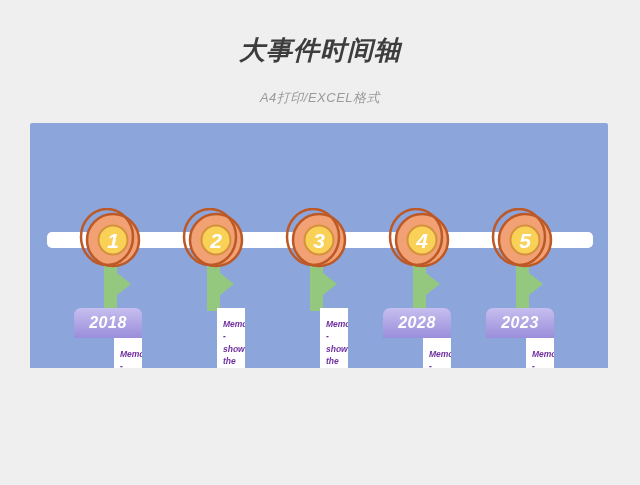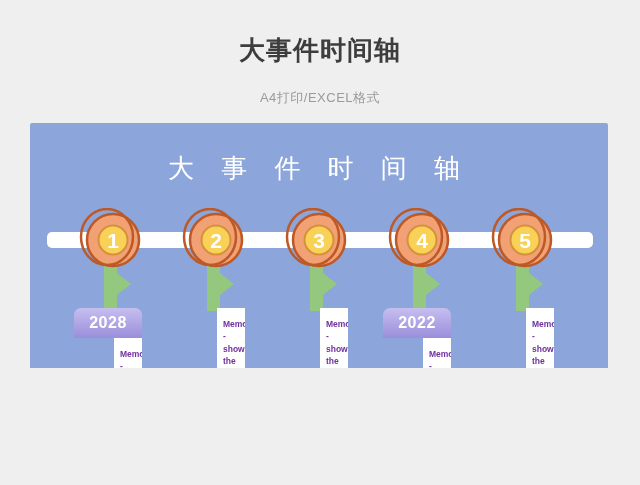--- a/index.html
+++ b/index.html
@@ -2,21 +2,21 @@
 <html style="--panel_bg: #8ca5da; --bar: #ffffff; --marker_fill: #f1a173; --marker_ring: #bd5927; --marker_inner: #f9d157; --marker_inner_border: #d6913c; --stem_green: #93c87e; --year_gradient_top: #c6beef; --year_gradient_bottom: #9a8edb; --desc_text: #7030a0;"><head>
 <meta charset="utf-8">
 <style>
   html,body { margin:0; padding:0; }
   body {
     font-family: "Liberation Sans", "DejaVu Sans", sans-serif;
     background:#efefef;
   }
   .stage {
     position:relative; width:640px; height:368px;
-    background:#efefef; overflow:hidden;
+    background:#efefef; overflow:hidden;font-style:italic;
   }
 
   
   .page-header { position:absolute; top:0; left:0; width:640px; height:123px; text-align:center; }
   .page-title {
     margin:0; padding-top:33px;
     font-size:26px; font-weight:bold; color:#3d3d3d; letter-spacing:1px;
   }
   .page-subtitle {
     margin:12px; margin-top:21px;
@@ -75,124 +75,124 @@
 <body>
 
 <div class="stage">
 
   <div class="page-header">
     <h1 class="page-title">大事件时间轴</h1>
     <p class="page-subtitle">A4打印/EXCEL格式</p>
   </div>
 
   <div class="panel">
-    <div class="panel-title">大 事 件 时 间 轴</div>
     <div class="timeline-bar"></div>
     <div class="columns">
         <div class="timeline-col" style="left: 28px;">
 
     <svg class="flag-stem" width="28" height="50" viewBox="0 0 28 50">
       <rect class="stem-rect" x="0" y="0" width="13" height="50"></rect>
       <polygon class="flag-tri" points="13,12 27,23 13,34"></polygon>
     </svg>
 
     <svg class="marker-svg" width="64" height="64" viewBox="0 0 64 64">
       <circle class="marker-main" cx="35" cy="32" r="26"></circle>
       <ellipse class="marker-ring" cx="29" cy="29" rx="26" ry="28"></ellipse>
       <circle class="marker-inner" cx="35" cy="32" r="14.5"></circle>
       <text class="marker-num" x="35" y="39.5">1</text>
     </svg>
 
     <div class="year-card">
+      <div class="year-head">2018</div>
+      <div class="year-body">
+        <div class="year-desc">Memorabilia - show the historical events in the way of timeline, restore the development process of</div>
+      </div>
+    </div>
+
+  </div>
+        <div class="timeline-col" style="left: 131px;">
+
+    <svg class="flag-stem" width="28" height="50" viewBox="0 0 28 50">
+      <rect class="stem-rect" x="0" y="0" width="13" height="50"></rect>
+      <polygon class="flag-tri" points="13,12 27,23 13,34"></polygon>
+    </svg>
+
+    <svg class="marker-svg" width="64" height="64" viewBox="0 0 64 64">
+      <circle class="marker-main" cx="35" cy="32" r="26"></circle>
+      <ellipse class="marker-ring" cx="29" cy="29" rx="26" ry="28"></ellipse>
+      <circle class="marker-inner" cx="35" cy="32" r="14.5"></circle>
+      <text class="marker-num" x="35" y="39.5">2</text>
+    </svg>
+
+    <div class="year-card">
+      <div class="year-body">
+        <div class="year-desc">Memorabilia - show the historical events in the way of timeline, restore the development process of</div>
+      </div>
+    </div>
+
+  </div>
+        <div class="timeline-col" style="left: 234px;">
+
+    <svg class="flag-stem" width="28" height="50" viewBox="0 0 28 50">
+      <rect class="stem-rect" x="0" y="0" width="13" height="50"></rect>
+      <polygon class="flag-tri" points="13,12 27,23 13,34"></polygon>
+    </svg>
+
+    <svg class="marker-svg" width="64" height="64" viewBox="0 0 64 64">
+      <circle class="marker-main" cx="35" cy="32" r="26"></circle>
+      <ellipse class="marker-ring" cx="29" cy="29" rx="26" ry="28"></ellipse>
+      <circle class="marker-inner" cx="35" cy="32" r="14.5"></circle>
+      <text class="marker-num" x="35" y="39.5">3</text>
+    </svg>
+
+    <div class="year-card">
+      <div class="year-body">
+        <div class="year-desc">Memorabilia - show the historical events in the way of timeline, restore the development process of</div>
+      </div>
+    </div>
+
+  </div>
+        <div class="timeline-col" style="left: 337px;">
+
+    <svg class="flag-stem" width="28" height="50" viewBox="0 0 28 50">
+      <rect class="stem-rect" x="0" y="0" width="13" height="50"></rect>
+      <polygon class="flag-tri" points="13,12 27,23 13,34"></polygon>
+    </svg>
+
+    <svg class="marker-svg" width="64" height="64" viewBox="0 0 64 64">
+      <circle class="marker-main" cx="35" cy="32" r="26"></circle>
+      <ellipse class="marker-ring" cx="29" cy="29" rx="26" ry="28"></ellipse>
+      <circle class="marker-inner" cx="35" cy="32" r="14.5"></circle>
+      <text class="marker-num" x="35" y="39.5">4</text>
+    </svg>
+
+    <div class="year-card">
       <div class="year-head">2028</div>
       <div class="year-body">
         <div class="year-desc">Memorabilia - show the historical events in the way of timeline, restore the development process of</div>
       </div>
     </div>
 
   </div>
-        <div class="timeline-col" style="left: 131px;">
-
-    <svg class="flag-stem" width="28" height="50" viewBox="0 0 28 50">
-      <rect class="stem-rect" x="0" y="0" width="13" height="50"></rect>
-      <polygon class="flag-tri" points="13,12 27,23 13,34"></polygon>
-    </svg>
-
-    <svg class="marker-svg" width="64" height="64" viewBox="0 0 64 64">
-      <circle class="marker-main" cx="35" cy="32" r="26"></circle>
-      <ellipse class="marker-ring" cx="29" cy="29" rx="26" ry="28"></ellipse>
-      <circle class="marker-inner" cx="35" cy="32" r="14.5"></circle>
-      <text class="marker-num" x="35" y="39.5">2</text>
-    </svg>
-
-    <div class="year-card">
-      <div class="year-body">
-        <div class="year-desc">Memorabilia - show the historical events in the way of timeline, restore the development process of</div>
-      </div>
-    </div>
-
-  </div>
-        <div class="timeline-col" style="left: 234px;">
-
-    <svg class="flag-stem" width="28" height="50" viewBox="0 0 28 50">
-      <rect class="stem-rect" x="0" y="0" width="13" height="50"></rect>
-      <polygon class="flag-tri" points="13,12 27,23 13,34"></polygon>
-    </svg>
-
-    <svg class="marker-svg" width="64" height="64" viewBox="0 0 64 64">
-      <circle class="marker-main" cx="35" cy="32" r="26"></circle>
-      <ellipse class="marker-ring" cx="29" cy="29" rx="26" ry="28"></ellipse>
-      <circle class="marker-inner" cx="35" cy="32" r="14.5"></circle>
-      <text class="marker-num" x="35" y="39.5">3</text>
-    </svg>
-
-    <div class="year-card">
-      <div class="year-body">
-        <div class="year-desc">Memorabilia - show the historical events in the way of timeline, restore the development process of</div>
-      </div>
-    </div>
-
-  </div>
-        <div class="timeline-col" style="left: 337px;">
-
-    <svg class="flag-stem" width="28" height="50" viewBox="0 0 28 50">
-      <rect class="stem-rect" x="0" y="0" width="13" height="50"></rect>
-      <polygon class="flag-tri" points="13,12 27,23 13,34"></polygon>
-    </svg>
-
-    <svg class="marker-svg" width="64" height="64" viewBox="0 0 64 64">
-      <circle class="marker-main" cx="35" cy="32" r="26"></circle>
-      <ellipse class="marker-ring" cx="29" cy="29" rx="26" ry="28"></ellipse>
-      <circle class="marker-inner" cx="35" cy="32" r="14.5"></circle>
-      <text class="marker-num" x="35" y="39.5">4</text>
-    </svg>
-
-    <div class="year-card">
-      <div class="year-head">2022</div>
-      <div class="year-body">
-        <div class="year-desc">Memorabilia - show the historical events in the way of timeline, restore the development process of</div>
-      </div>
-    </div>
-
-  </div>
         <div class="timeline-col" style="left: 440px;">
 
     <svg class="flag-stem" width="28" height="50" viewBox="0 0 28 50">
       <rect class="stem-rect" x="0" y="0" width="13" height="50"></rect>
       <polygon class="flag-tri" points="13,12 27,23 13,34"></polygon>
     </svg>
 
     <svg class="marker-svg" width="64" height="64" viewBox="0 0 64 64">
       <circle class="marker-main" cx="35" cy="32" r="26"></circle>
       <ellipse class="marker-ring" cx="29" cy="29" rx="26" ry="28"></ellipse>
       <circle class="marker-inner" cx="35" cy="32" r="14.5"></circle>
       <text class="marker-num" x="35" y="39.5">5</text>
     </svg>
 
     <div class="year-card">
+      <div class="year-head">2023</div>
       <div class="year-body">
         <div class="year-desc">Memorabilia - show the historical events in the way of timeline, restore the development process of</div>
       </div>
     </div>
 
   </div>
       </div>
   </div>
 
 </div>

